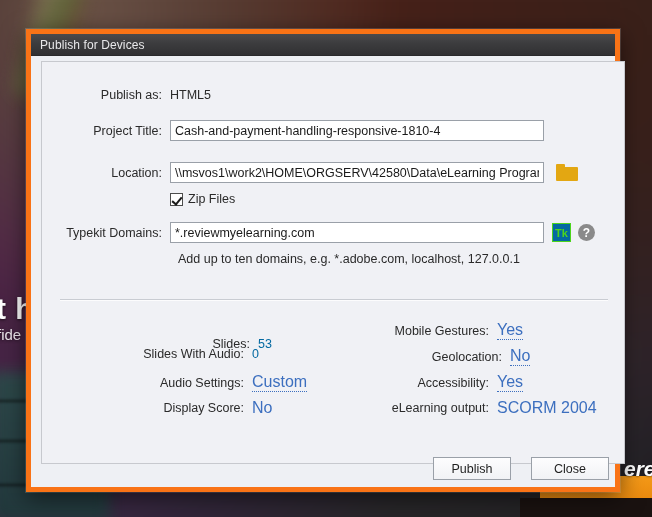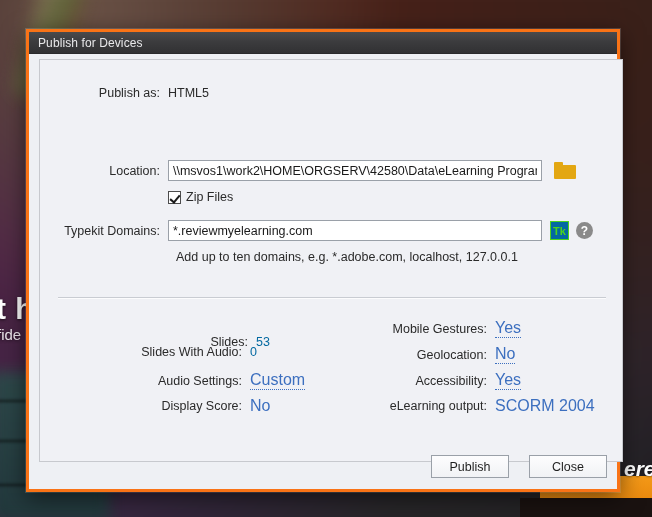--- a/index.html
+++ b/index.html
@@ -102,21 +102,21 @@
     width: 140px; height: 19px;
     background: #1a1210;
   }
 
   
   #dialog {
     position: absolute;
     left: 26px; top: 29px;
     width: 594px; height: 463px;
     background: #eef0f4;
-    border: 3px solid #f97316;
+    border: 5px solid #f97316;
     box-shadow: 0 6px 22px rgba(0,0,0,.55), 0 0 0 1px rgba(255,255,255,.18);
     box-sizing: border-box;
   }
   #titlebar {
     height: 22px;
     background: linear-gradient(180deg, #4a4a4c 0%, #3c3c3e 45%, #313133 100%);
     border-bottom: 1px solid #2a2a2c;
     display: flex;
     align-items: center;
     padding: 0 9px;
@@ -300,20 +300,24 @@
     <span class="title-text">Publish for Devices</span>
   </div>
 
   <div id="panel">
 
     <div class="row" style="left:0px; top:26px;">
       <span class="field-label">Publish as:</span>
       <span class="static-value">HTML5</span>
     </div>
 
+    <div class="row" style="left:0px; top:58px;">
+      <span class="field-label">Project Title:</span>
+      <input class="text-input" style="width: 374px;" type="text" value="Cash-and-payment-handling-responsive-1810-4">
+    </div>
 
     <div class="row" style="left:0px; top:100px;">
       <span class="field-label">Location:</span>
       <input class="text-input" style="width: 374px;" type="text" value="\\msvos1\work2\HOME\ORGSERV\42580\Data\eLearning Programs (My Doc">
       <span class="folder-icon" style="margin-left:12px;">
         <span class="tab"></span>
         <span class="body"></span>
       </span>
     </div>
 
@@ -351,21 +355,21 @@
     </div>
     <div class="row" style="left:0px; top:337px;">
       <span class="info-label" style="width:210px;">Display Score:</span>
       <span class="info-link plain">No</span>
     </div>
 
     <div class="row" style="left:275px; top:259px;">
       <span class="info-label" style="width:180px;">Mobile Gestures:</span>
       <span class="info-link">Yes</span>
     </div>
-    <div class="row" style="left:275px; top:285px;align-items:center;">
+    <div class="row" style="left:288px; top:285px;align-items:center;">
       <span class="info-label" style="width:180px;">Geolocation:</span>
       <span class="info-link">No</span>
     </div>
     <div class="row" style="left:275px; top:311px;justify-content:center;">
       <span class="info-label" style="width:180px;">Accessibility:</span>
       <span class="info-link">Yes</span>
     </div>
     <div class="row" style="left:275px; top:337px;">
       <span class="info-label" style="width:180px;">eLearning output:</span>
       <span class="info-link plain">SCORM 2004</span>

